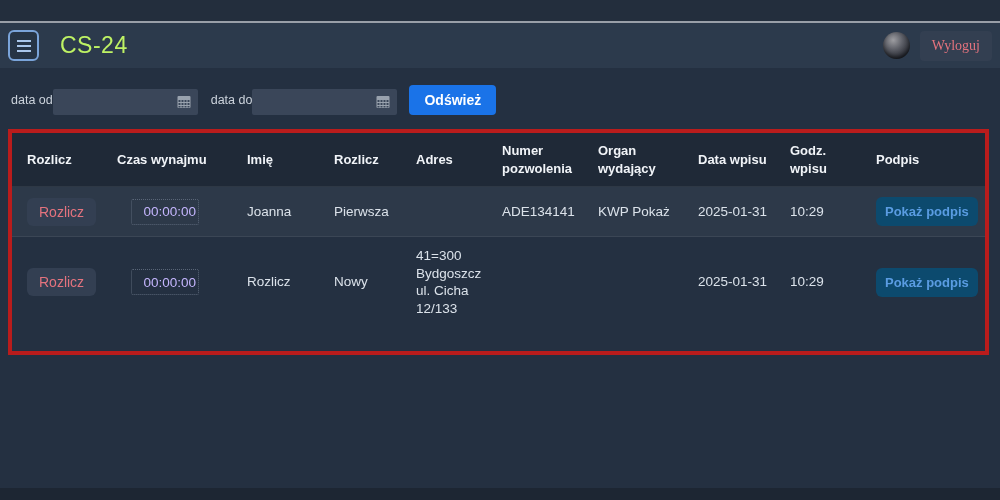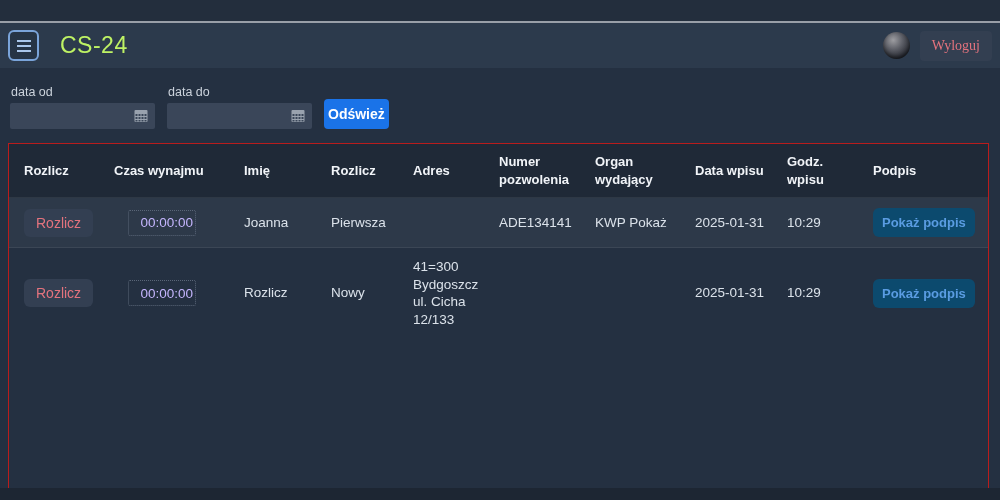--- a/index.html
+++ b/index.html
@@ -47,44 +47,44 @@
     padding: 7px 12px; font-size: 14px;
     font-family: Liberation Serif, serif;
     cursor: pointer;
   }
 
   
   .filters {
     padding: 17px 10px 0 10px;
     display: flex; align-items: flex-end; gap: 12px;
   }
-  .filter-group { display: flex; flex-direction: column; }
+  .filter-group { display: flex; flex-direction: row; align-items: center; }
   .filter-label { font-size: 12.5px; color: #ccd3dc; margin-bottom: 4px; padding-left: 1px; }
   .date-wrap { position: relative; width: 145px; }
   .date-input {
     width: 145px; height: 26px;
     background: #3a4659; border: none; border-radius: 2px;
     padding: 0 26px 0 8px; color: #dfe5ec; font-size: 13px;
     font-family: "Liberation Sans", sans-serif;
   }
   .cal-ico { position: absolute; right: 7px; top: 6px; pointer-events: none; }
   .refresh-btn {
     background: #1a73e8; color: #ffffff;
     border: none; border-radius: 4px;
-    height: 30px; padding: 0 4px;
+    height: 30px; padding: 0 15px;
     font-size: 14px; font-weight: 600;
     font-family: "Liberation Sans", sans-serif;
     cursor: pointer;
   }
 
   
   .table-wrap {
     margin: 14px 11px 0 8px;
-    height: 348px;
-    border: 1px solid #b91c1c;
+    height: 226px;
+    border: 4px solid #b91c1c;
     overflow: hidden;
   }
   table { width: 100%; border-collapse: collapse; table-layout: fixed; }
   thead th {
     background: #1f2937; color: #f1f4f8;
     font-size: 13px; font-weight: bold; text-align: left;
     padding: 9px 8px 9px 10px; line-height: 1.35;
     height: 52px; vertical-align: middle;
   }
   th:first-child, td:first-child { padding-left: 15px; }

